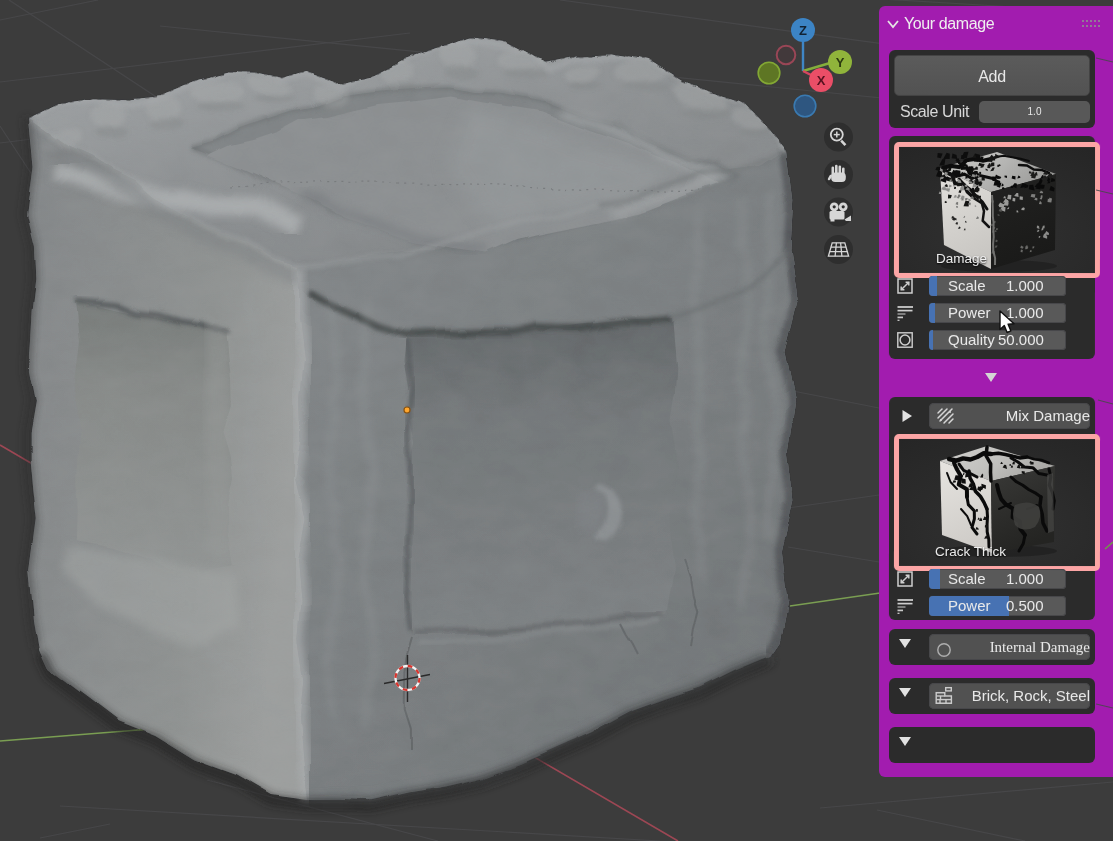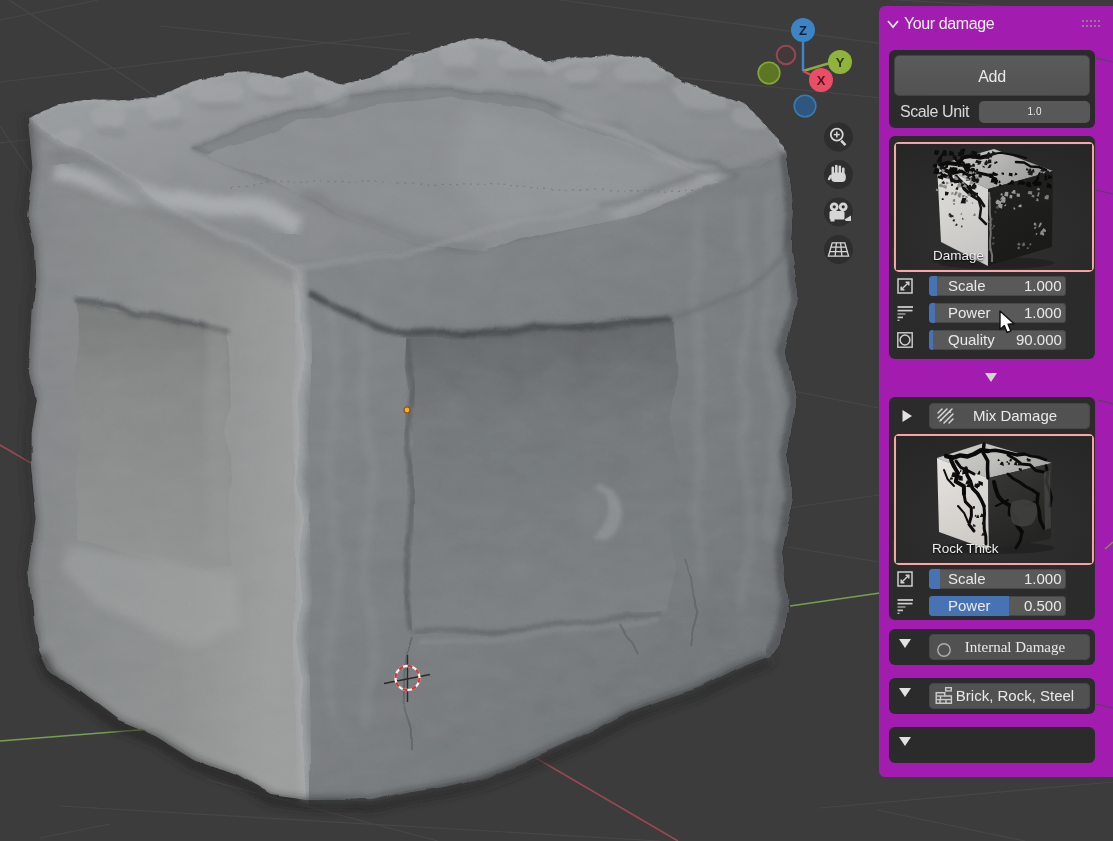--- a/index.html
+++ b/index.html
@@ -12,26 +12,26 @@
   #sidebar{position:absolute;left:879px;top:6px;width:234px;height:771px;
            background:#a21caf;border-radius:6px 0 0 6px;transform:translateZ(0);}
   .box{position:absolute;left:10px;width:206px;background:#2b2b2b;border-radius:6px;}
   .btn{position:absolute;background:linear-gradient(#5b5b5b,#525252);border-radius:5px;color:#e8e8e8;
        text-align:center;}
   .slider{position:absolute;left:50px;width:137px;height:20px;background:#595959;
           border-radius:4px;overflow:hidden;color:#e9e9e9;font-size:15px;line-height:20px;}
   .slider,.phead{box-shadow:0 0 0 1px #47474a inset;}
   .slider .fill{position:absolute;left:0;top:0;bottom:0;background:#4772b3;}
   .slider .lab{position:absolute;left:19px;top:0;}
-  .slider .val{position:absolute;right:4px;top:0;}
+  .slider .val{position:absolute;right:22px;top:0;}
   .phead{position:absolute;left:50px;white-space:nowrap;width:161px;height:26px;background:#515151;
          border-radius:5px;color:#e9e9e9;font-size:15px;line-height:26px;}
-  .ptxt{position:absolute;left:11px;right:0;white-space:nowrap;text-align:center;top:0;}
+  .ptxt{position:absolute;left:11px;right:0;white-space:nowrap;text-align:right;top:0;}
   .pvf{position:absolute;left:15px;width:196px;background:#282828;
-       border:2px solid #fca5a5;border-radius:5px;}
+       border:5px solid #fca5a5;border-radius:5px;}
   .plab{position:absolute;color:#f0f0f0;font-size:13.5px;transform:translateZ(0);text-shadow:0 1px 2px #000;}
 </style>
 </head>
 <body>
 <div id="stage">
   <svg id="vp" width="1113" height="841" viewBox="0 0 1113 841">
 
     <rect x="0" y="0" width="1113" height="841" fill="#3c3c3c"></rect>
     <g id="grid" stroke="#474749" stroke-width="1.2" fill="none">
       <line x1="0" y1="82" x2="410" y2="33"></line>
@@ -365,21 +365,21 @@
         <span class="val">1.000</span>
       </div>
     <div class="slider" style="top:297px;">
         <div class="fill" style="width:6px"></div>
         <span class="lab">Power</span>
         <span class="val">1.000</span>
       </div>
     <div class="slider" style="top:324px;">
         <div class="fill" style="width:4px"></div>
         <span class="lab">Quality</span>
-        <span class="val">90.000</span>
+        <span class="val">50.000</span>
       </div>
     <svg style="position:absolute;left:18px;top:272px" width="16" height="16" viewBox="0 0 16 16">
       <g stroke="#cfcfcf" stroke-width="1.5" fill="none">
         <rect x="1" y="1" width="14" height="14"></rect>
         <path d="M4.2,11.8 L11.8,4.2"></path>
         <path d="M8.6,4.2 L11.8,4.2 L11.8,7.4"></path>
         <path d="M4.2,8.6 L4.2,11.8 L7.4,11.8"></path>
       </g>
     </svg>
     <svg style="position:absolute;left:18px;top:299px" width="16" height="16" viewBox="0 0 16 16">
@@ -467,21 +467,21 @@
               <path d="M100.0,70.0 L106.0,67.1 L112.0,64.0" stroke-width="2"></path>
               <path d="M128.0,70.0 L133.1,68.4 L138.0,66.0" stroke-width="2"></path>
             </g>
             <path d="M81.7,52.7 L78.1,50.5 L79.2,47.5 L83.0,48.3 Z M70.1,37.8 L66.0,38.5 L66.9,33.3 L71.5,34.2 Z M63.8,38.1 L62.1,37.9 L62.8,35.7 L63.9,36.4 Z M72.9,47.9 L69.2,48.4 L71.0,44.1 L73.3,45.4 Z M56.7,43.6 L53.6,43.7 L54.6,41.2 L57.0,41.8 Z M65.2,35.8 L63.7,36.6 L64.6,33.2 L65.6,33.9 Z M60.5,41.5 L55.2,40.7 L56.6,36.2 L60.9,36.5 Z M66.8,44.7 L62.5,44.2 L62.0,38.9 L66.6,40.3 Z M83.2,51.1 L80.2,50.7 L81.1,47.3 L84.6,48.2 Z M75.1,47.5 L72.2,47.3 L73.2,43.8 L76.0,44.1 Z M86.8,49.9 L82.5,48.1 L82.4,44.8 L86.9,46.2 Z M75.2,51.5 L70.0,50.8 L72.6,47.2 L75.5,49.4 Z M84.8,47.1 L83.3,47.1 L83.6,45.1 L85.4,46.0 Z M83.9,38.4 L81.1,38.4 L83.2,34.6 L84.3,35.8 Z" fill="#0e0e0e"></path>
             <path d="M111.8,27.0 L110.3,26.4 L110.7,25.0 L112.0,25.3 Z M115.6,25.4 L113.1,25.2 L114.2,22.5 L115.9,23.3 Z M103.8,24.9 L101.3,25.1 L102.3,22.8 L103.6,23.9 Z M132.6,23.7 L130.4,24.2 L131.1,22.0 L132.3,22.4 Z M121.1,29.6 L117.8,28.8 L119.1,25.8 L120.8,25.8 Z M134.5,25.4 L131.2,25.5 L131.7,22.6 L134.7,23.2 Z M114.0,28.4 L111.7,28.7 L112.4,26.2 L113.7,26.7 Z M125.5,35.5 L122.8,34.0 L122.7,32.0 L125.9,32.6 Z M124.3,29.4 L121.1,29.2 L123.0,26.7 L125.1,27.6 Z M108.1,30.1 L103.6,28.4 L105.3,25.8 L107.1,26.0 Z" fill="#111110"></path>
             <path d="M87.7,89.1 L85.8,88.2 L86.0,86.1 L88.5,86.4 Z M88.5,99.5 L85.1,99.8 L86.8,96.7 L88.5,96.8 Z M87.4,81.1 L83.8,81.1 L85.6,77.3 L87.0,78.3 Z M80.4,80.7 L78.5,80.8 L79.4,78.5 L80.5,79.2 Z M78.8,72.8 L76.1,72.7 L77.2,69.9 L79.0,70.2 Z M83.2,81.9 L80.0,81.9 L81.8,78.6 L82.8,79.7 Z M79.8,90.7 L76.6,90.4 L77.3,87.9 L79.2,89.0 Z M89.0,87.6 L86.9,87.5 L87.8,86.3 L88.7,86.3 Z" fill="#161615"></path>
             <path d="M116,66 Q130,60 140,68 Q144,78 136,88 Q124,94 116,86 Q112,74 116,66 Z" fill="#3f3f3d" opacity="0.9"></path>
             <path d="M148,36 L154,34 L155,92 L149,94 Z" fill="#4e4e4c" opacity="0.6"></path>
           </g>
       </svg>
-      <div class="plab" style="left:36px;top:105px;">Rock Thick</div>
+      <div class="plab" style="left:36px;top:105px;">Crack Thick</div>
     </div>
     <div class="slider" style="top:563px;">
         <div class="fill" style="width:11px"></div>
         <span class="lab">Scale</span>
         <span class="val">1.000</span>
       </div>
     <div class="slider" style="top:590px;">
         <div class="fill" style="width:80px"></div>
         <span class="lab">Power</span>
         <span class="val">0.500</span>

